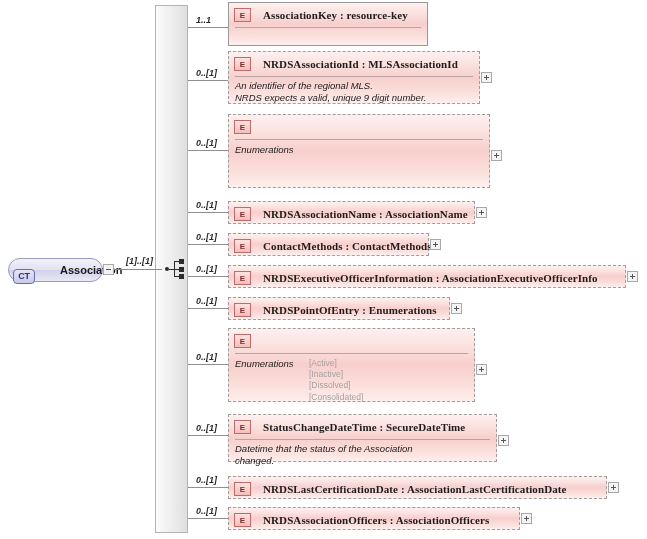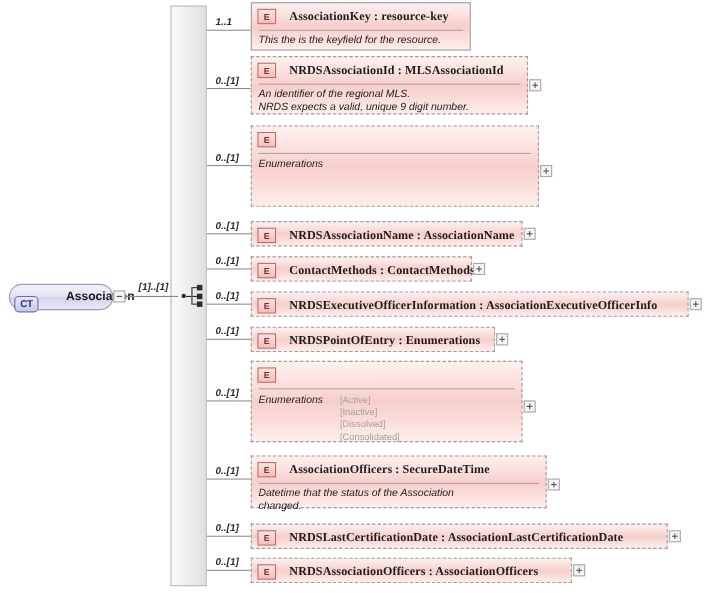--- a/index.html
+++ b/index.html
@@ -286,21 +286,20 @@
   </div>
 
   <div class="lead" style="left:188px; top:27px; width:40px;"></div>
   <div class="card" style="left:196px; top:15px;">1..1</div>
   <div class="el required" style="left:228px; top:2px; width:200px; height:44px;">
     <div class="el-head">
       <span class="e-badge">E</span>
       <span class="el-title">AssociationKey : resource-key</span>
     </div>
     <div class="el-sep"></div>
-    <div class="el-doc">This the is the keyfield for the resource.</div>
   </div>
 
   <div class="lead" style="left:188px; top:80px; width:40px;"></div>
   <div class="card" style="left:196px; top:68px;">0..[1]</div>
   <div class="el optional" style="left:228px; top:51px; width:252px; height:53px;">
     <div class="el-head">
       <span class="e-badge">E</span>
       <span class="el-title">NRDSAssociationId : MLSAssociationId</span>
     </div>
     <div class="el-sep"></div>
@@ -377,21 +376,21 @@
 [Consolidated]</span>
     </div>
   </div>
   <div class="plus" style="left:476px; top:364px;"></div>
 
   <div class="lead" style="left:188px; top:435px; width:40px;"></div>
   <div class="card" style="left:196px; top:423px;">0..[1]</div>
   <div class="el optional" style="left:228px; top:414px; width:269px; height:48px;">
     <div class="el-head">
       <span class="e-badge">E</span>
-      <span class="el-title">AssociationOfficers : SecureDateTime</span>
+      <span class="el-title">StatusChangeDateTime : SecureDateTime</span>
     </div>
     <div class="el-sep"></div>
     <div class="el-doc">Datetime that the status of the Association
 changed.</div>
   </div>
   <div class="plus" style="left:498px; top:435px;"></div>
 
   <div class="lead" style="left:188px; top:487px; width:40px;"></div>
   <div class="card" style="left:196px; top:475px;">0..[1]</div>
   <div class="el optional" style="left:228px; top:476px; width:379px; height:23px;">

